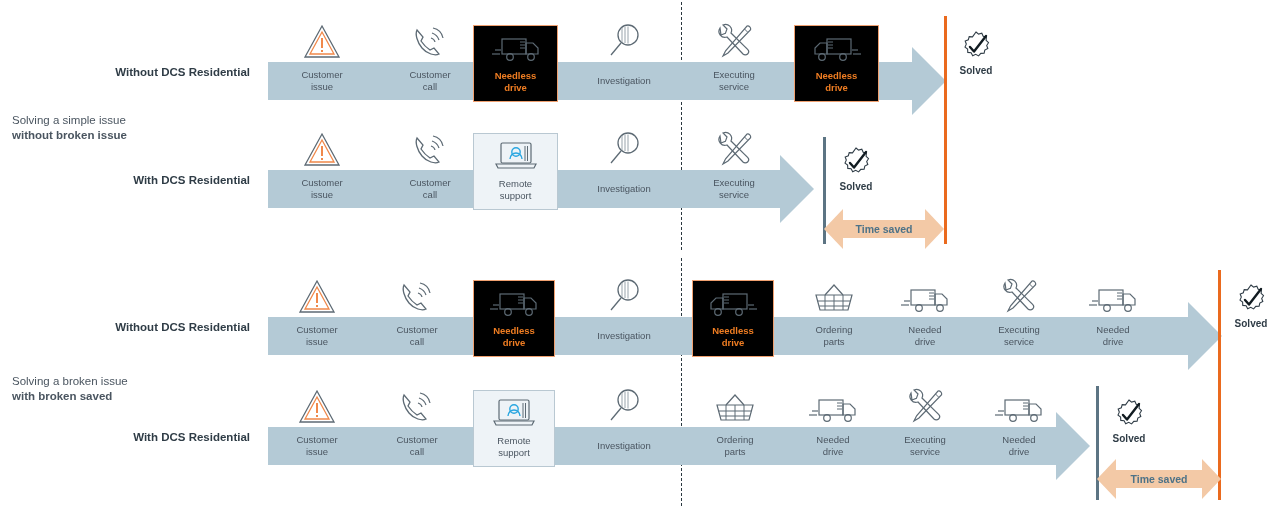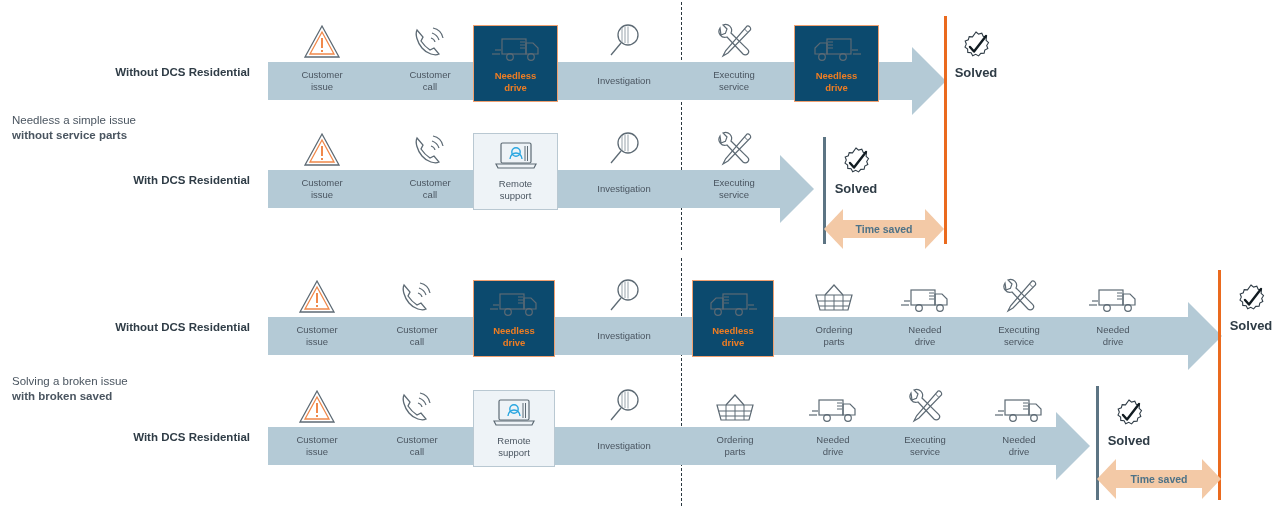--- a/index.html
+++ b/index.html
@@ -67,21 +67,21 @@
     display:flex;align-items:flex-end;justify-content:center;
   }
 
   
   .hl-box{
     position:absolute;
     box-sizing:border-box;
   }
   .hl-orange{
     border:1.4px solid #f0a070;
-    background:#0c4a6e;
+    background:#000000;
   }
   .hl-orange .step-label{color:#ef7d22;font-weight:700;}
   .hl-blue{
     border:1.2px solid #b9c8d2;
     background:#eef3f7;
   }
 
   
   .dashed-line{
     position:absolute;
@@ -95,21 +95,21 @@
   }
   .slate-line{
     position:absolute;
     width:2.6px;
     background:#5c7483;
   }
 
   
   .solved{position:absolute;text-align:center;width:60px;}
   .solved .cap{
-    font-size:13px;font-weight:700;color:#2f3c46;margin-top:1px;
+    font-size:10px;font-weight:700;color:#2f3c46;margin-top:1px;
   }
 
   
   .timesaved{position:absolute;height:40px;}
   .ts-bar{
     position:absolute;
     top:11px;height:18px;
     background:#f3c9a6;
     left:18px;right:18px;
   }
@@ -134,22 +134,22 @@
     display:inline-block;
   }
   svg{display:block;overflow:visible;}
 </style>
 </head>
 <body>
 
 <div class="stage">
 
   <div class="group-caption" style="left:12px;top:113px;">
-    <div class="l1">Needless a simple issue</div>
-    <div class="l2">without service parts</div>
+    <div class="l1">Solving a simple issue</div>
+    <div class="l2">without broken issue</div>
   </div>
 
   <div class="group-caption" style="left:12px;top:374px;">
     <div class="l1">Solving a broken issue</div>
     <div class="l2">with broken saved</div>
   </div>
 
   <div class="row-label" style="top:66px;">Without DCS Residential</div>
   <div class="row-label" style="top:174px;">With DCS Residential</div>
   <div class="row-label" style="top:321px;">Without DCS Residential</div>

